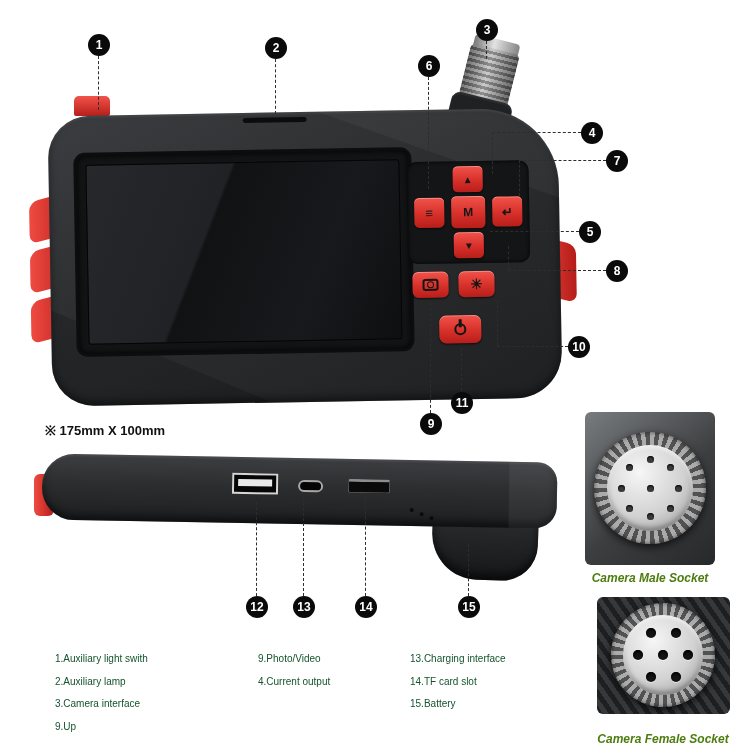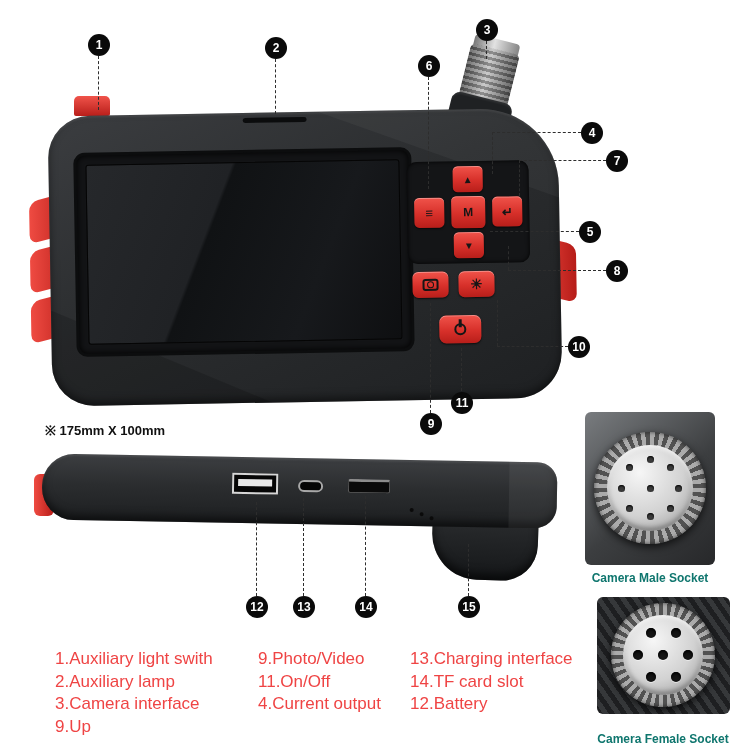--- a/index.html
+++ b/index.html
@@ -84,26 +84,26 @@
   .knurl { position:absolute; border-radius:50%;
            background:repeating-conic-gradient(#ababab 0deg 5deg,#525252 5deg 10deg);
            box-shadow:0 3px 8px rgba(0,0,0,.7), inset 0 0 4px rgba(0,0,0,.6); }
   .face { position:absolute; inset:13px; border-radius:50%;
           background:radial-gradient(circle at 38% 32%,#f6f6f6 0%,#d2d2d2 55%,#919191 100%);
           box-shadow:inset 0 2px 4px rgba(255,255,255,.8), inset 0 -3px 5px rgba(0,0,0,.35); }
   .pin  { position:absolute; width:7px; height:7px; border-radius:50%; background:#3b3b3b;
           box-shadow:inset 0 1px 2px #000; }
   .hole { position:absolute; width:10px; height:10px; border-radius:50%; background:#141414;
           box-shadow:inset 0 2px 3px #000, 0 1px 0 rgba(255,255,255,.55); }
-  .socket-label { position:absolute; font-size:12px; font-weight:600; text-align:center; color:#0f766e; }
+  .socket-label { position:absolute; font-size:12px; font-weight:600; text-align:center; color:#4d7c0f;font-style:italic; }
 
   
   .note { position:absolute; left:45px; top:421px; font-size:13px; font-weight:600; color:#111; }
   .lcol { position:absolute; top:0; }
-  .lcol .li { font-size:17px; line-height:22.5px; color:#ef4444; font-weight:500; white-space:nowrap; }
+  .lcol .li { font-size:10px; line-height:22.5px; color:#14532d; font-weight:500; white-space:nowrap; }
 
   .glyph-s { font-size:10px; } .glyph-m { font-size:13px; } .glyph-l { font-size:14px; }
 </style>
 </head>
 <body>
 
 <div class="top-red-btn"></div>
 
 <div class="connector">
   <div class="conn-cap"></div>
@@ -231,21 +231,20 @@
 
 <div class="abs" style="left:0;top:648px;width:750px;height:100px;">
   <div class="lcol" style="left:55px;">
     <div class="li">1.Auxiliary light swith</div>
     <div class="li">2.Auxiliary lamp</div>
     <div class="li">3.Camera interface</div>
     <div class="li">9.Up</div>
   </div>
   <div class="lcol" style="left:258px;">
     <div class="li">9.Photo/Video</div>
-    <div class="li">11.On/Off</div>
     <div class="li">4.Current output</div>
   </div>
   <div class="lcol" style="left:410px;">
     <div class="li">13.Charging interface</div>
     <div class="li">14.TF card slot</div>
-    <div class="li">12.Battery</div>
+    <div class="li">15.Battery</div>
   </div>
 </div>
 
 </body></html>

